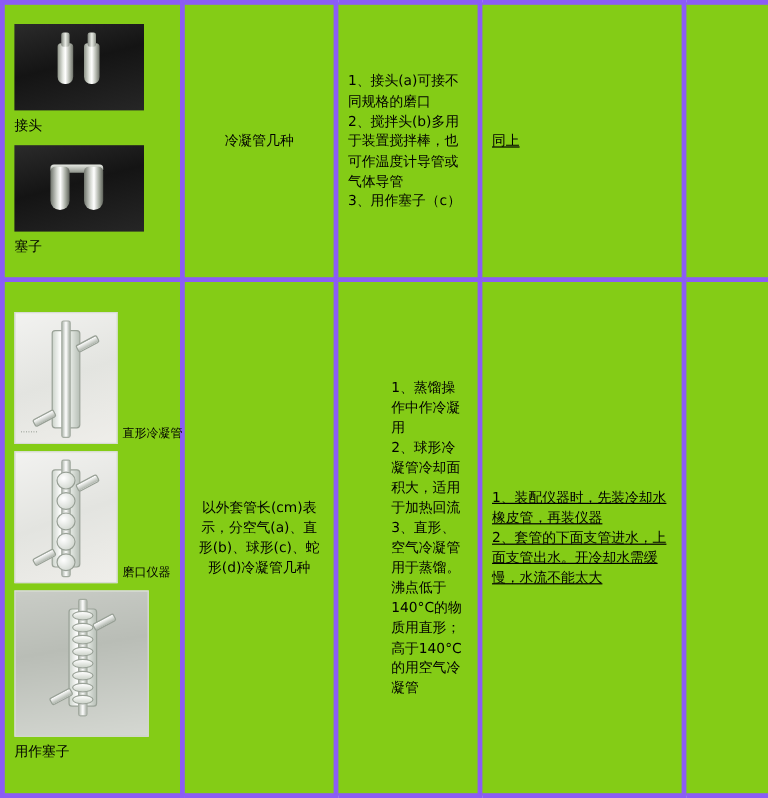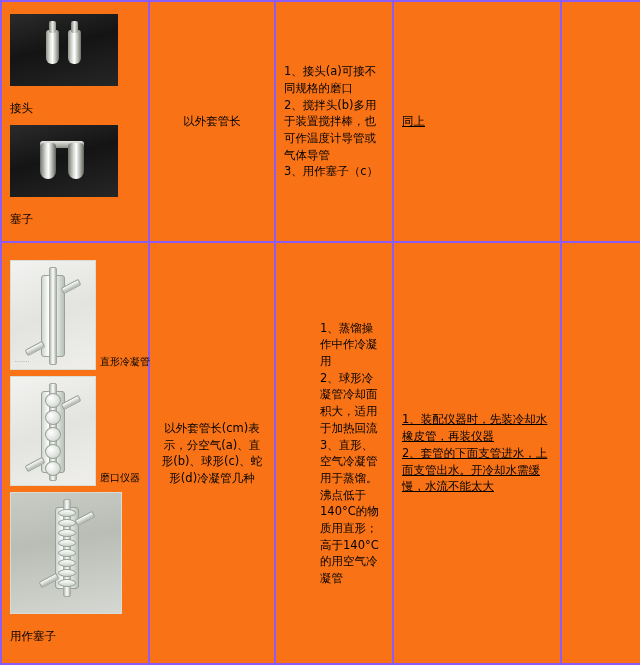--- a/index.html
+++ b/index.html
@@ -13,22 +13,22 @@
     font-family: "DejaVu Sans", "Liberation Sans", sans-serif;
     overflow: hidden;
   }
   table.spec-table {
     border-collapse: collapse;
     width: 640px;
     height: 665px;
     table-layout: fixed;
   }
   table.spec-table td {
-    border: 2px solid #8b5cf6;
-    background: #f97316;
+    border: 4px solid #8b5cf6;
+    background: #84cc16;
     vertical-align: middle;
     padding: 6px 8px;
     font-size: 11.5px;
     line-height: 1.45;
     color: #000000;
   }
   td.col-img { width: 130px; padding: 4px 6px; vertical-align: top; }
   td.col-name { width: 108px; text-align: center; }
   td.col-desc { width: 100px; text-align: left; }
   td.col-note { width: 150px; text-align: left; text-decoration: underline; }
@@ -36,21 +36,21 @@
 
   .img-block {
     display: flex;
     flex-direction: column;
     align-items: flex-start;
   }
   .img-block + .img-block { margin-top: 6px; }
   .caption {
     font-size: 11.5px;
     color: #000;
-    margin-top: 14px;
+    margin-top: 4px;
     margin-bottom: 2px;
     text-align: left;
   }
   .caption-inline {
     font-size: 10px;
     color: #000;
     white-space: nowrap;
   }
 
   
@@ -199,21 +199,21 @@
           <div class="img-block">
             <span class="photo photo-dark joint-2">
               <span class="bar"></span>
               <span class="stopper s1"></span>
               <span class="stopper s2"></span>
             </span>
             <span class="caption">塞子</span>
           </div>
         </div>
       </td>
-      <td class="col-name">以外套管长</td>
+      <td class="col-name">冷凝管几种</td>
       <td class="col-desc" style="white-space: pre-line;">1、接头(a)可接不同规格的磨口
 2、搅拌头(b)多用于装置搅拌棒，也可作温度计导管或气体导管
 3、用作塞子（c）</td>
       <td class="col-note" style="white-space: pre-line;">同上</td>
       <td class="col-spacer"></td>
     </tr>
 
     <tr>
       <td class="col-img">
         <div class="row-cell-inner">

